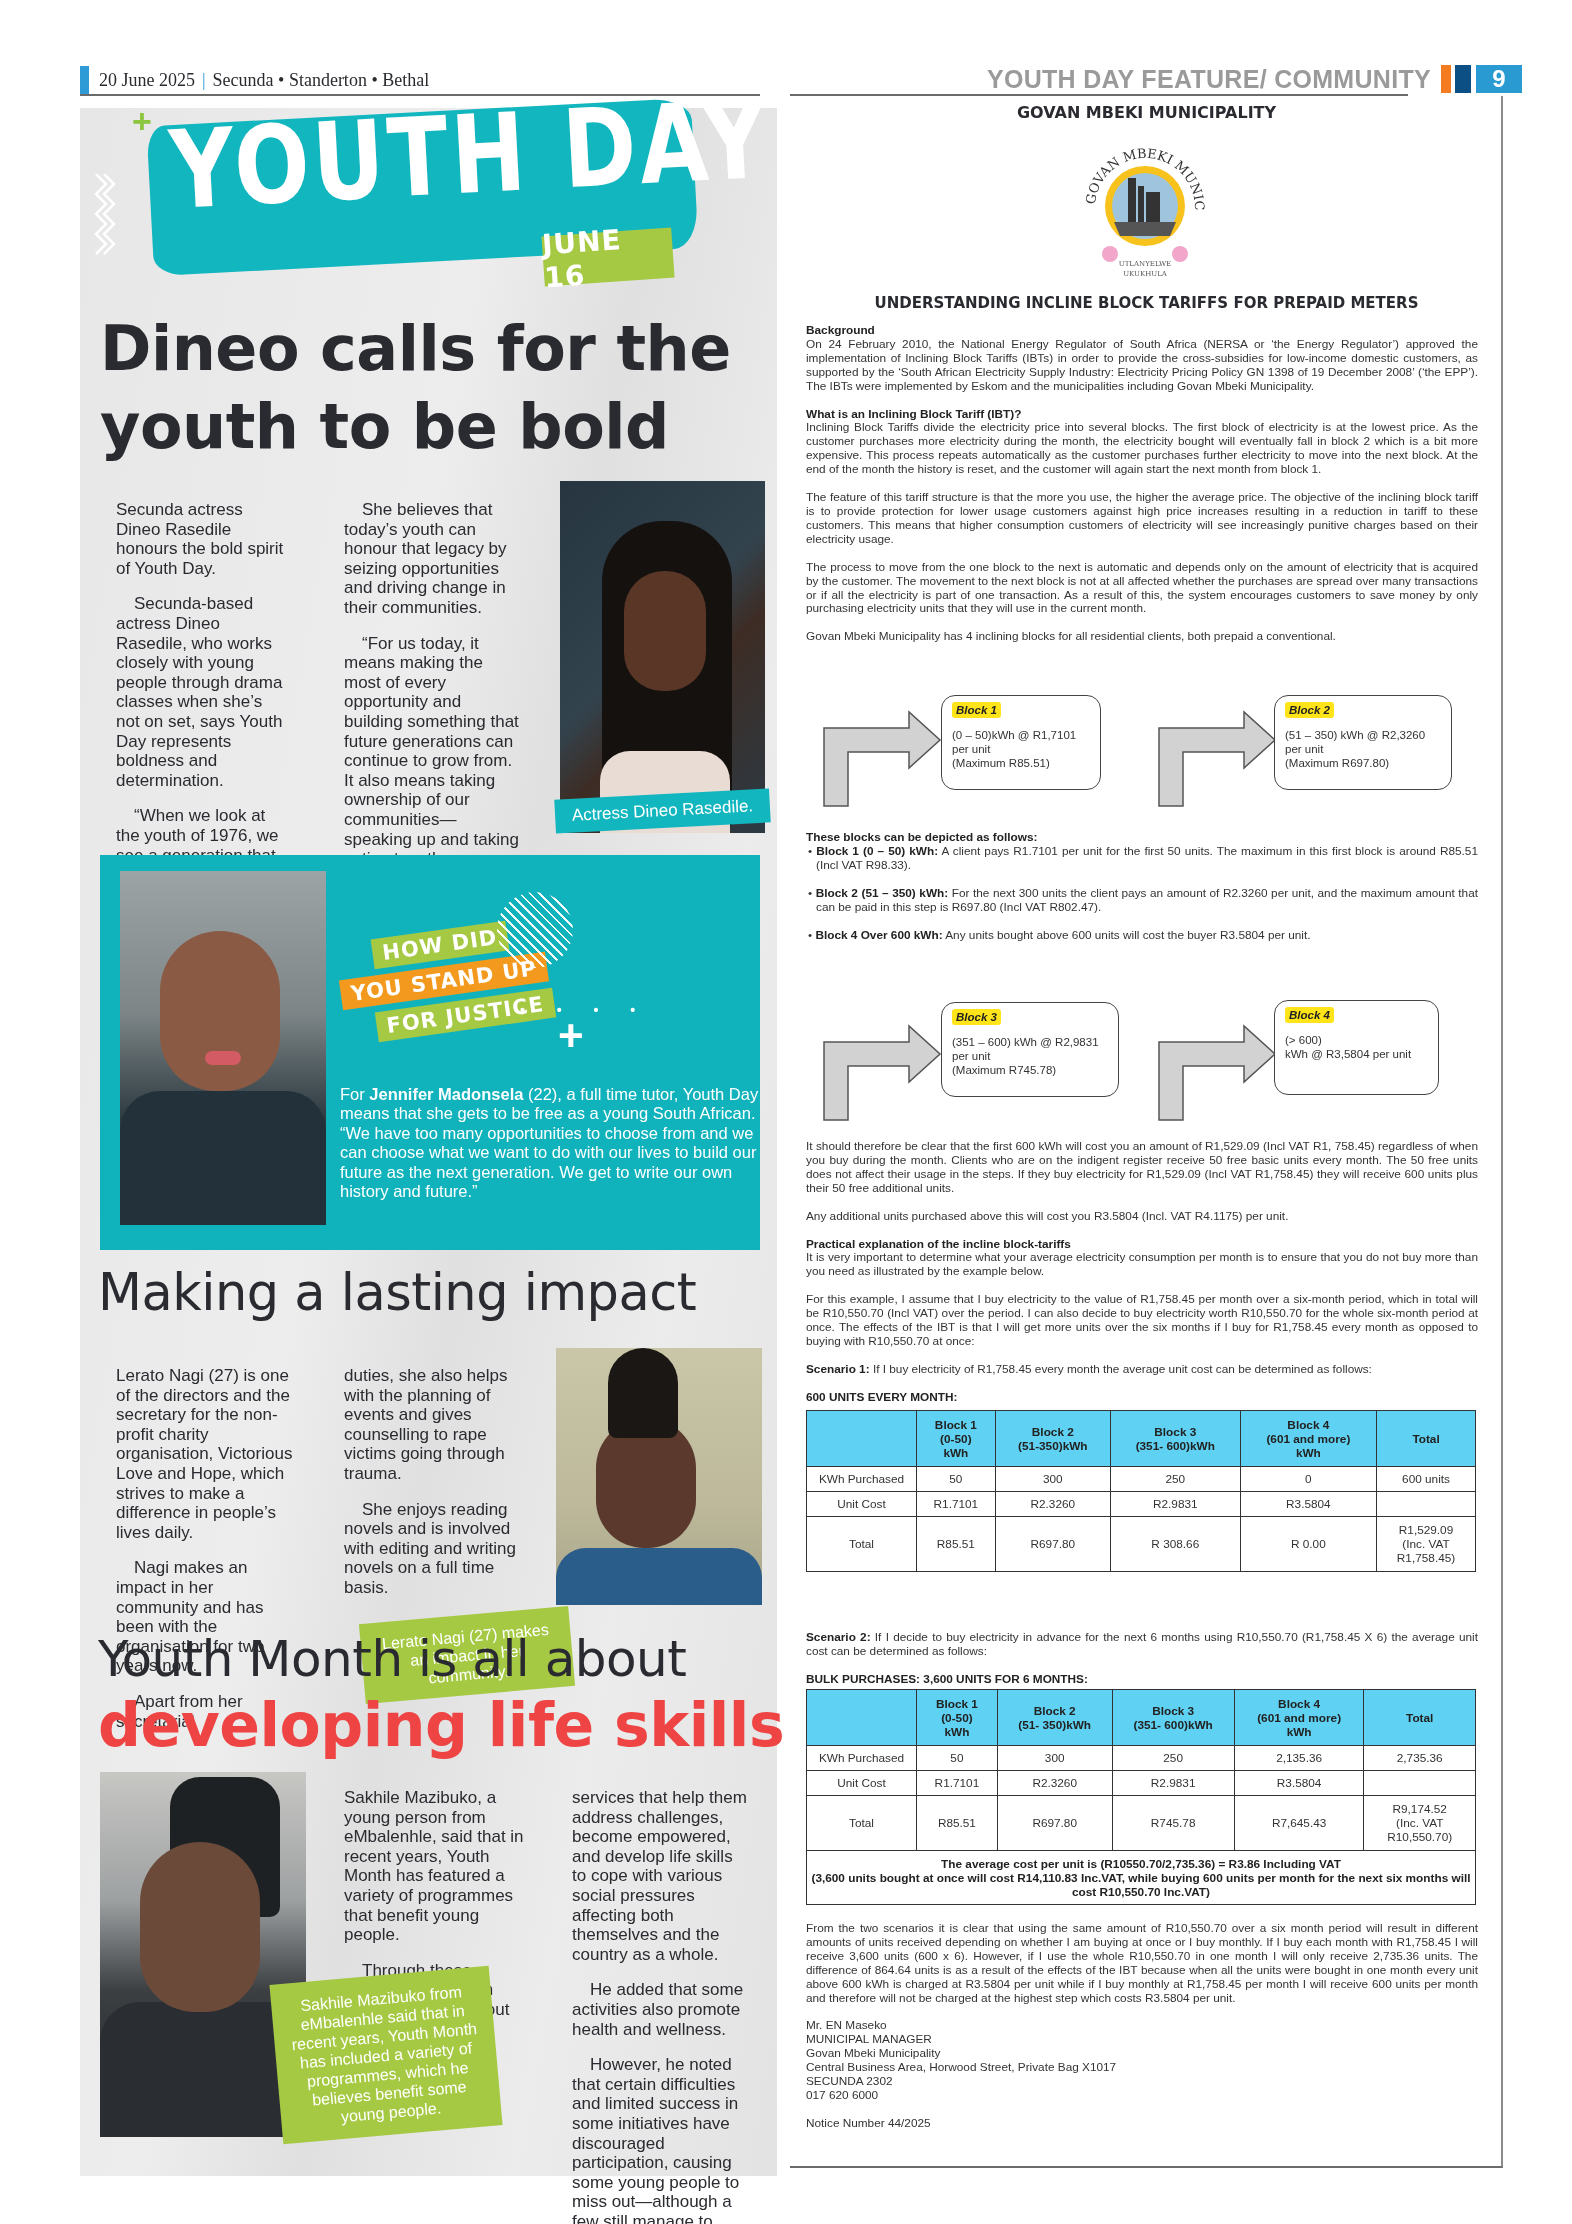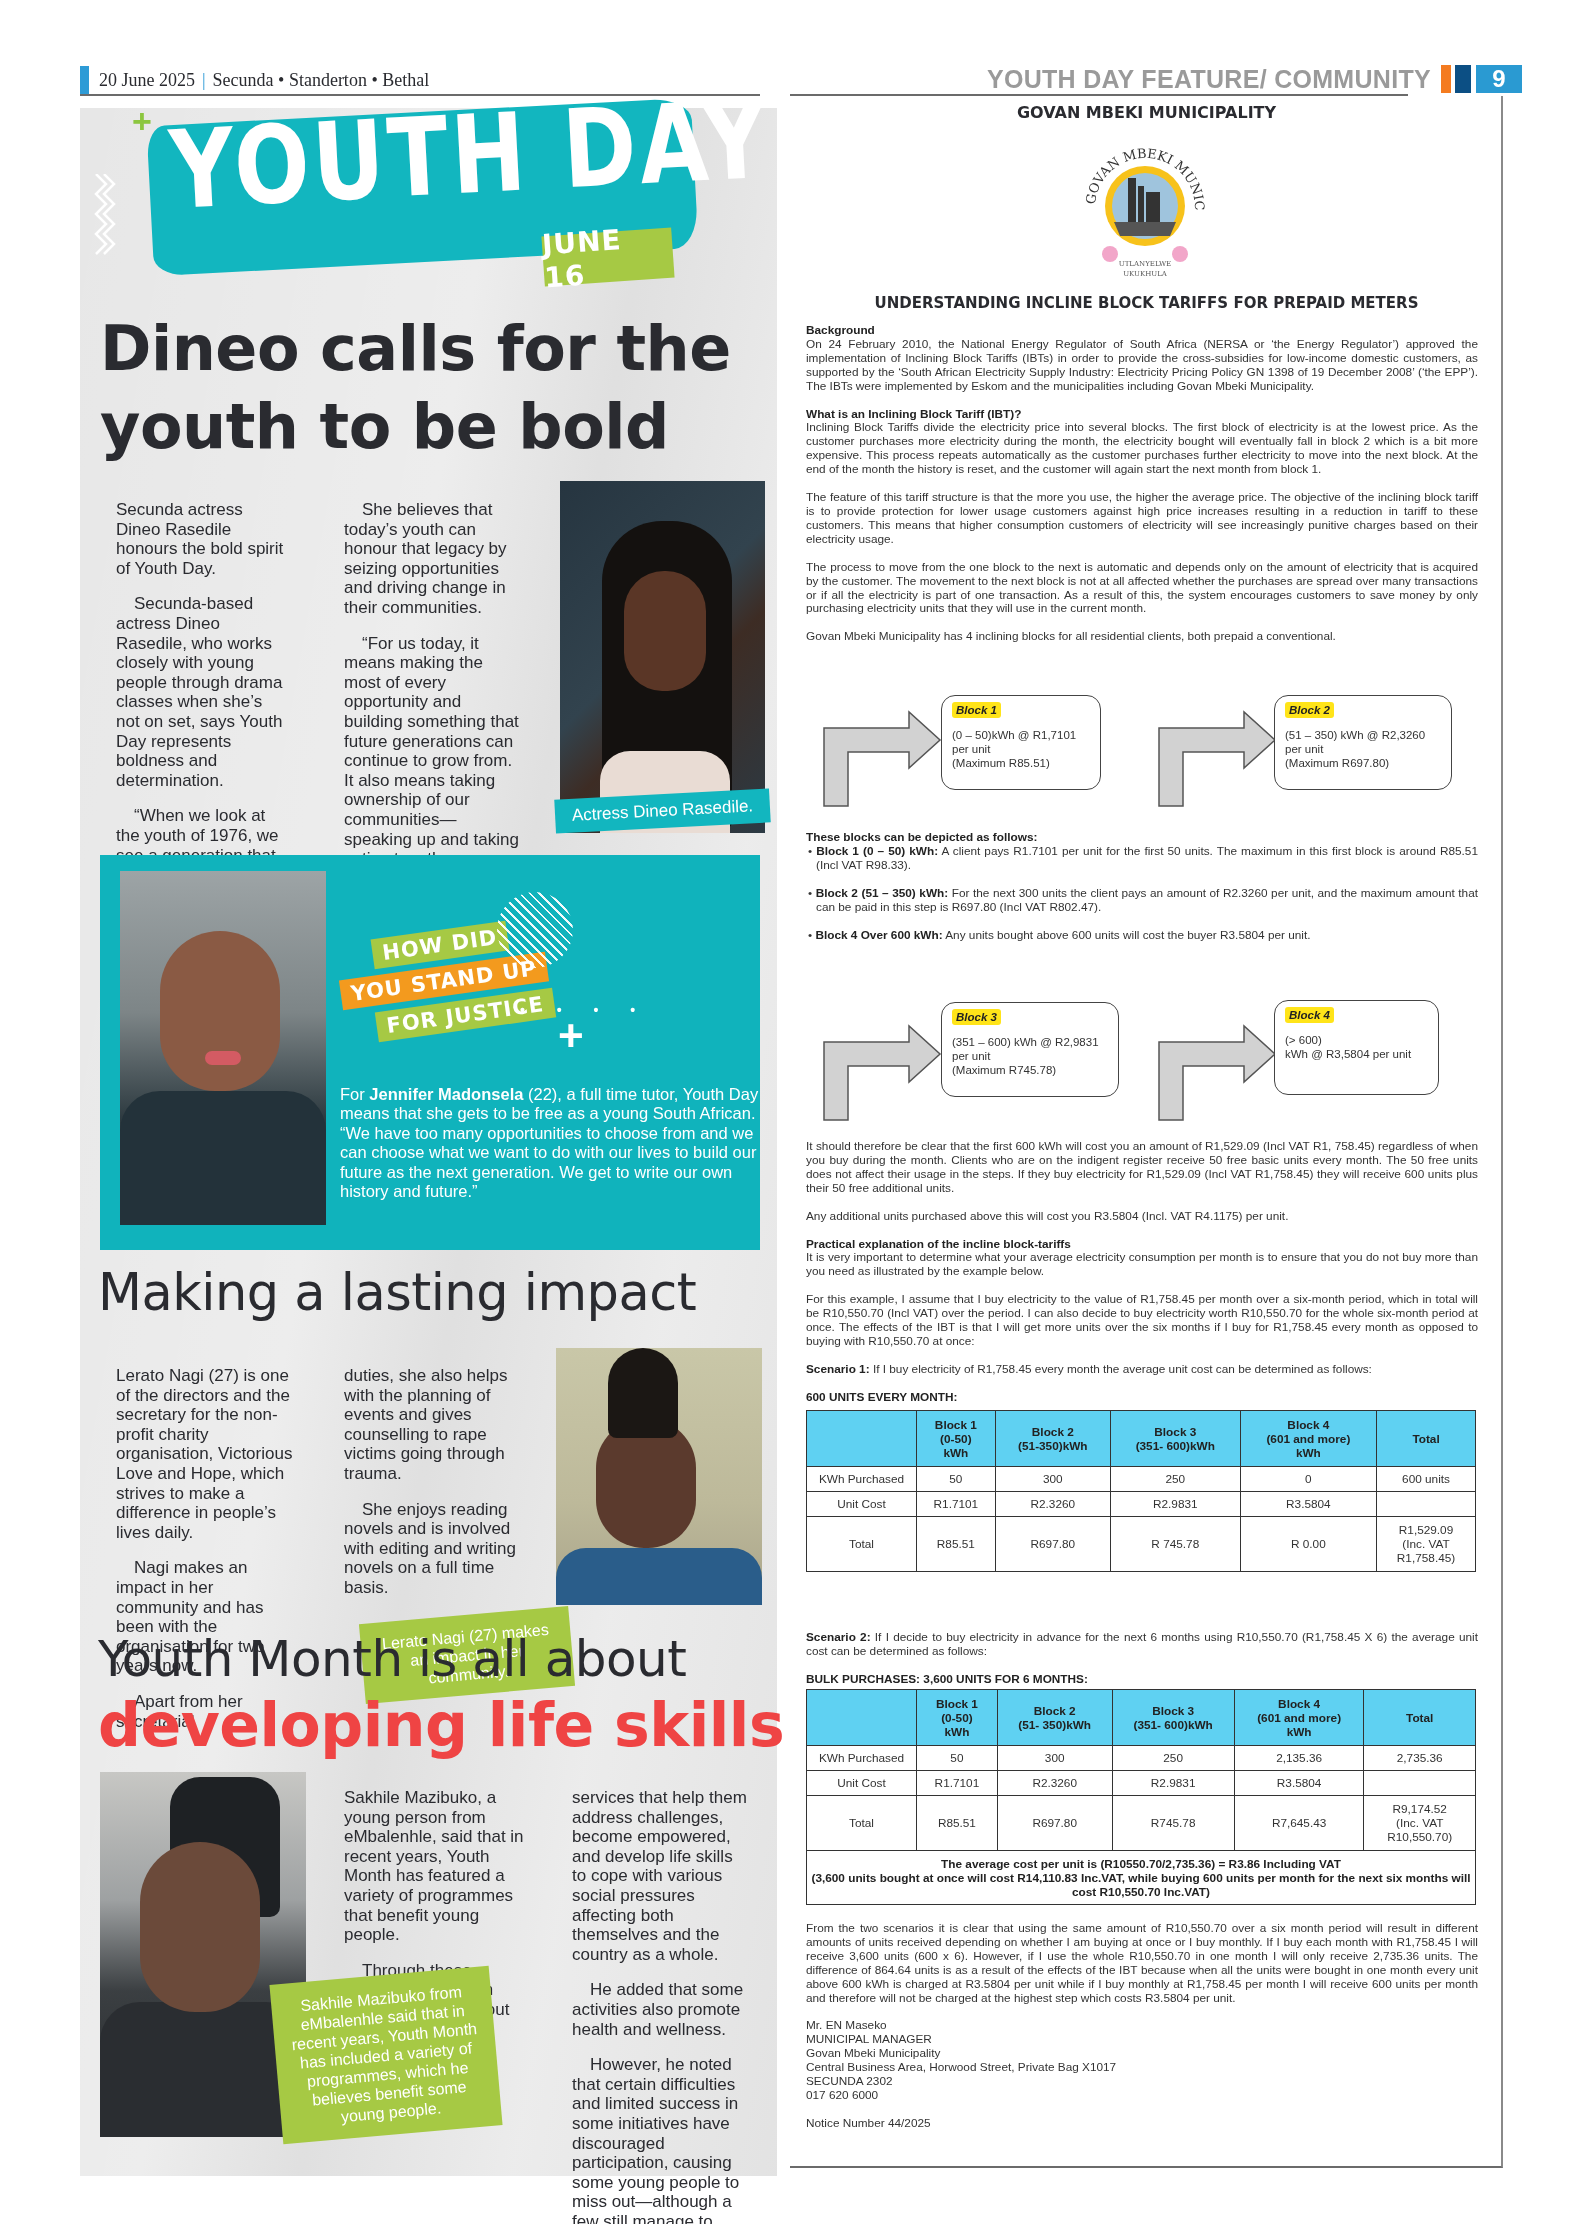--- a/index.html
+++ b/index.html
@@ -319,21 +319,21 @@
           <td>R1.7101</td>
           <td>R2.3260</td>
           <td>R2.9831</td>
           <td>R3.5804</td>
           <td></td>
     </tr>
     <tr class="tot">
       <td>Total</td>
           <td>R85.51</td>
           <td>R697.80</td>
-          <td>R 745.78</td>
+          <td>R 308.66</td>
           <td>R 0.00</td>
           <td style="white-space:pre-line;">R1,529.09
 (Inc. VAT
 R1,758.45)</td>
     </tr>
   </tbody>
     </table>
 
   <div class="ntxt" style="top:1535px;">
     <p><b>Scenario 2:</b><span> If I decide to buy electricity in advance for the next 6 months using R10,550.70 (R1,758.45 X 6) the average unit cost can be determined as follows:</span></p>

